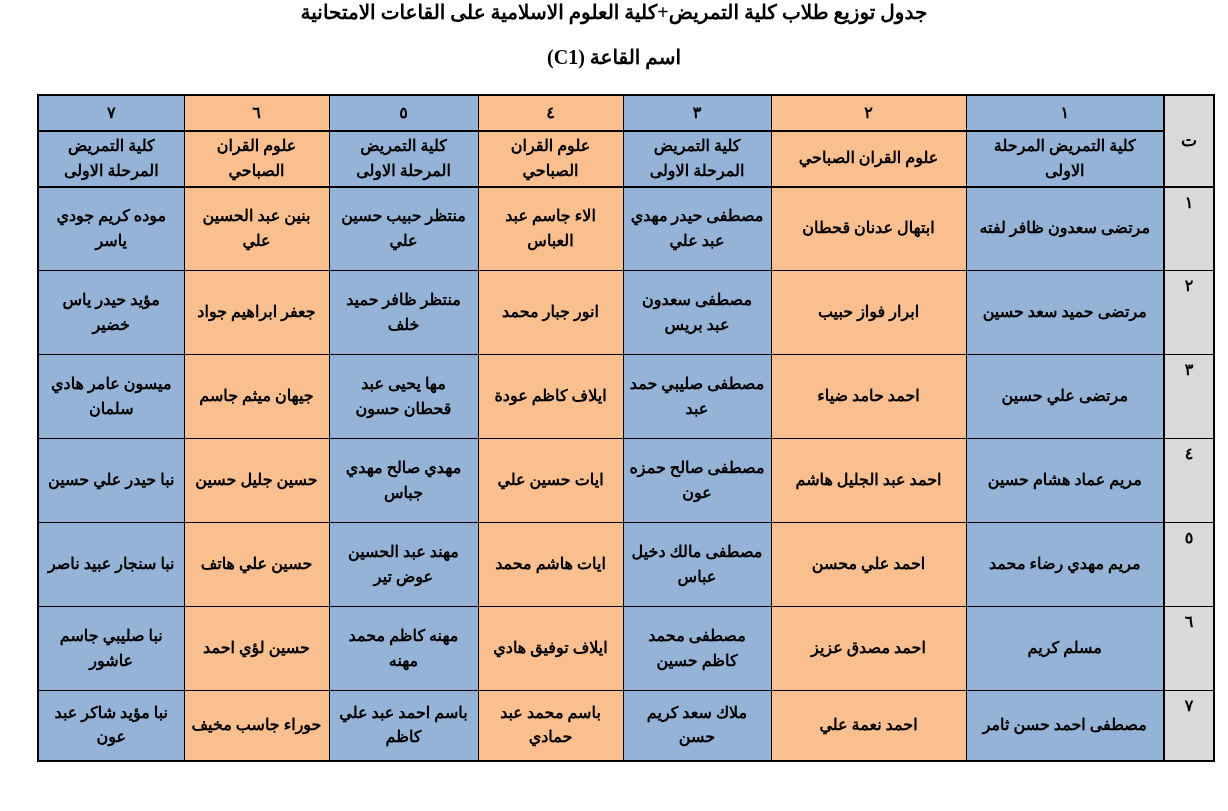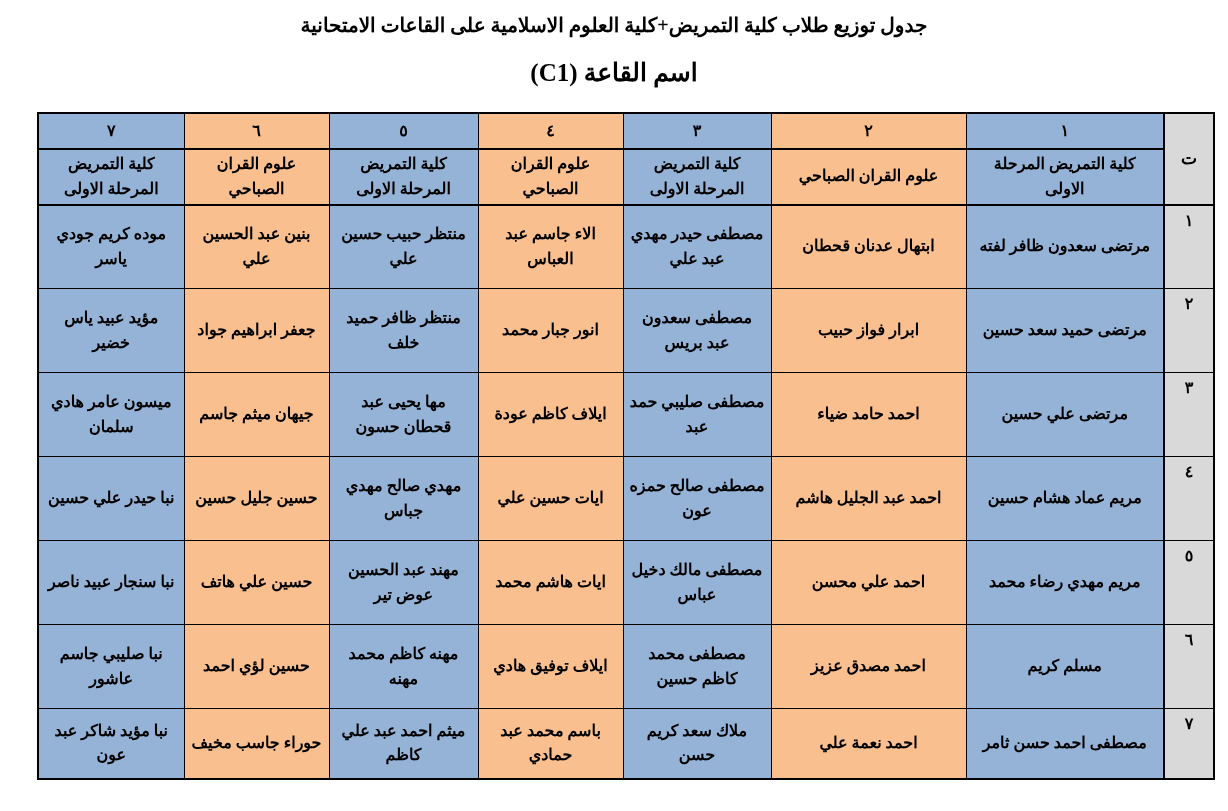--- a/index.html
+++ b/index.html
@@ -11,26 +11,25 @@
     font-family: "Liberation Serif", "DejaVu Serif", serif;
     color: #000;
   }
   .page { width: 1228px; height: 811px; overflow: hidden; }
 
   .title {
     direction: rtl;
     text-align: center;
     font-size: 20px;
     font-weight: bold;
-    padding-top: 13px;
   }
   .subtitle {
     direction: rtl;
     text-align: center;
-    font-size: 25px;
+    font-size: 20px;
     font-weight: bold;
     margin-top: 21px;
   }
 
   table.dist-table {
     direction: rtl;
     border-collapse: collapse;
     table-layout: fixed;
     width: 1176px;
     margin: 25px 0 0 37px;
@@ -122,21 +121,21 @@
           <td class="c-blue">موده كريم جودي ياسر</td>
         </tr>
         <tr>
           <td class="num-cell">٢</td>
           <td class="c-blue">مرتضى حميد سعد حسين</td>
           <td class="c-orange">ابرار فواز حبيب</td>
           <td class="c-blue">مصطفى سعدون عبد بريس</td>
           <td class="c-orange">انور جبار محمد</td>
           <td class="c-blue">منتظر ظافر حميد خلف</td>
           <td class="c-orange">جعفر ابراهيم جواد</td>
-          <td class="c-blue">مؤيد عبيد ياس خضير</td>
+          <td class="c-blue">مؤيد حيدر ياس خضير</td>
         </tr>
         <tr>
           <td class="num-cell">٣</td>
           <td class="c-blue">مرتضى علي حسين</td>
           <td class="c-orange">احمد حامد ضياء</td>
           <td class="c-blue">مصطفى صليبي حمد عبد</td>
           <td class="c-orange">ايلاف كاظم عودة</td>
           <td class="c-blue">مها يحيى عبد قحطان حسون</td>
           <td class="c-orange">جيهان ميثم جاسم</td>
           <td class="c-blue">ميسون عامر هادي سلمان</td>
@@ -170,20 +169,20 @@
           <td class="c-blue">مهنه كاظم محمد مهنه</td>
           <td class="c-orange">حسين لؤي احمد</td>
           <td class="c-blue">نبا صليبي جاسم عاشور</td>
         </tr>
         <tr>
           <td class="num-cell">٧</td>
           <td class="c-blue">مصطفى احمد حسن ثامر</td>
           <td class="c-orange">احمد نعمة علي</td>
           <td class="c-blue">ملاك سعد كريم حسن</td>
           <td class="c-orange">باسم محمد عبد حمادي</td>
-          <td class="c-blue">ميثم احمد عبد علي كاظم</td>
+          <td class="c-blue">باسم احمد عبد علي كاظم</td>
           <td class="c-orange">حوراء جاسب مخيف</td>
           <td class="c-blue">نبا مؤيد شاكر عبد عون</td>
         </tr>
       </tbody>
   </table>
 
 </div>
 
 </body></html>

